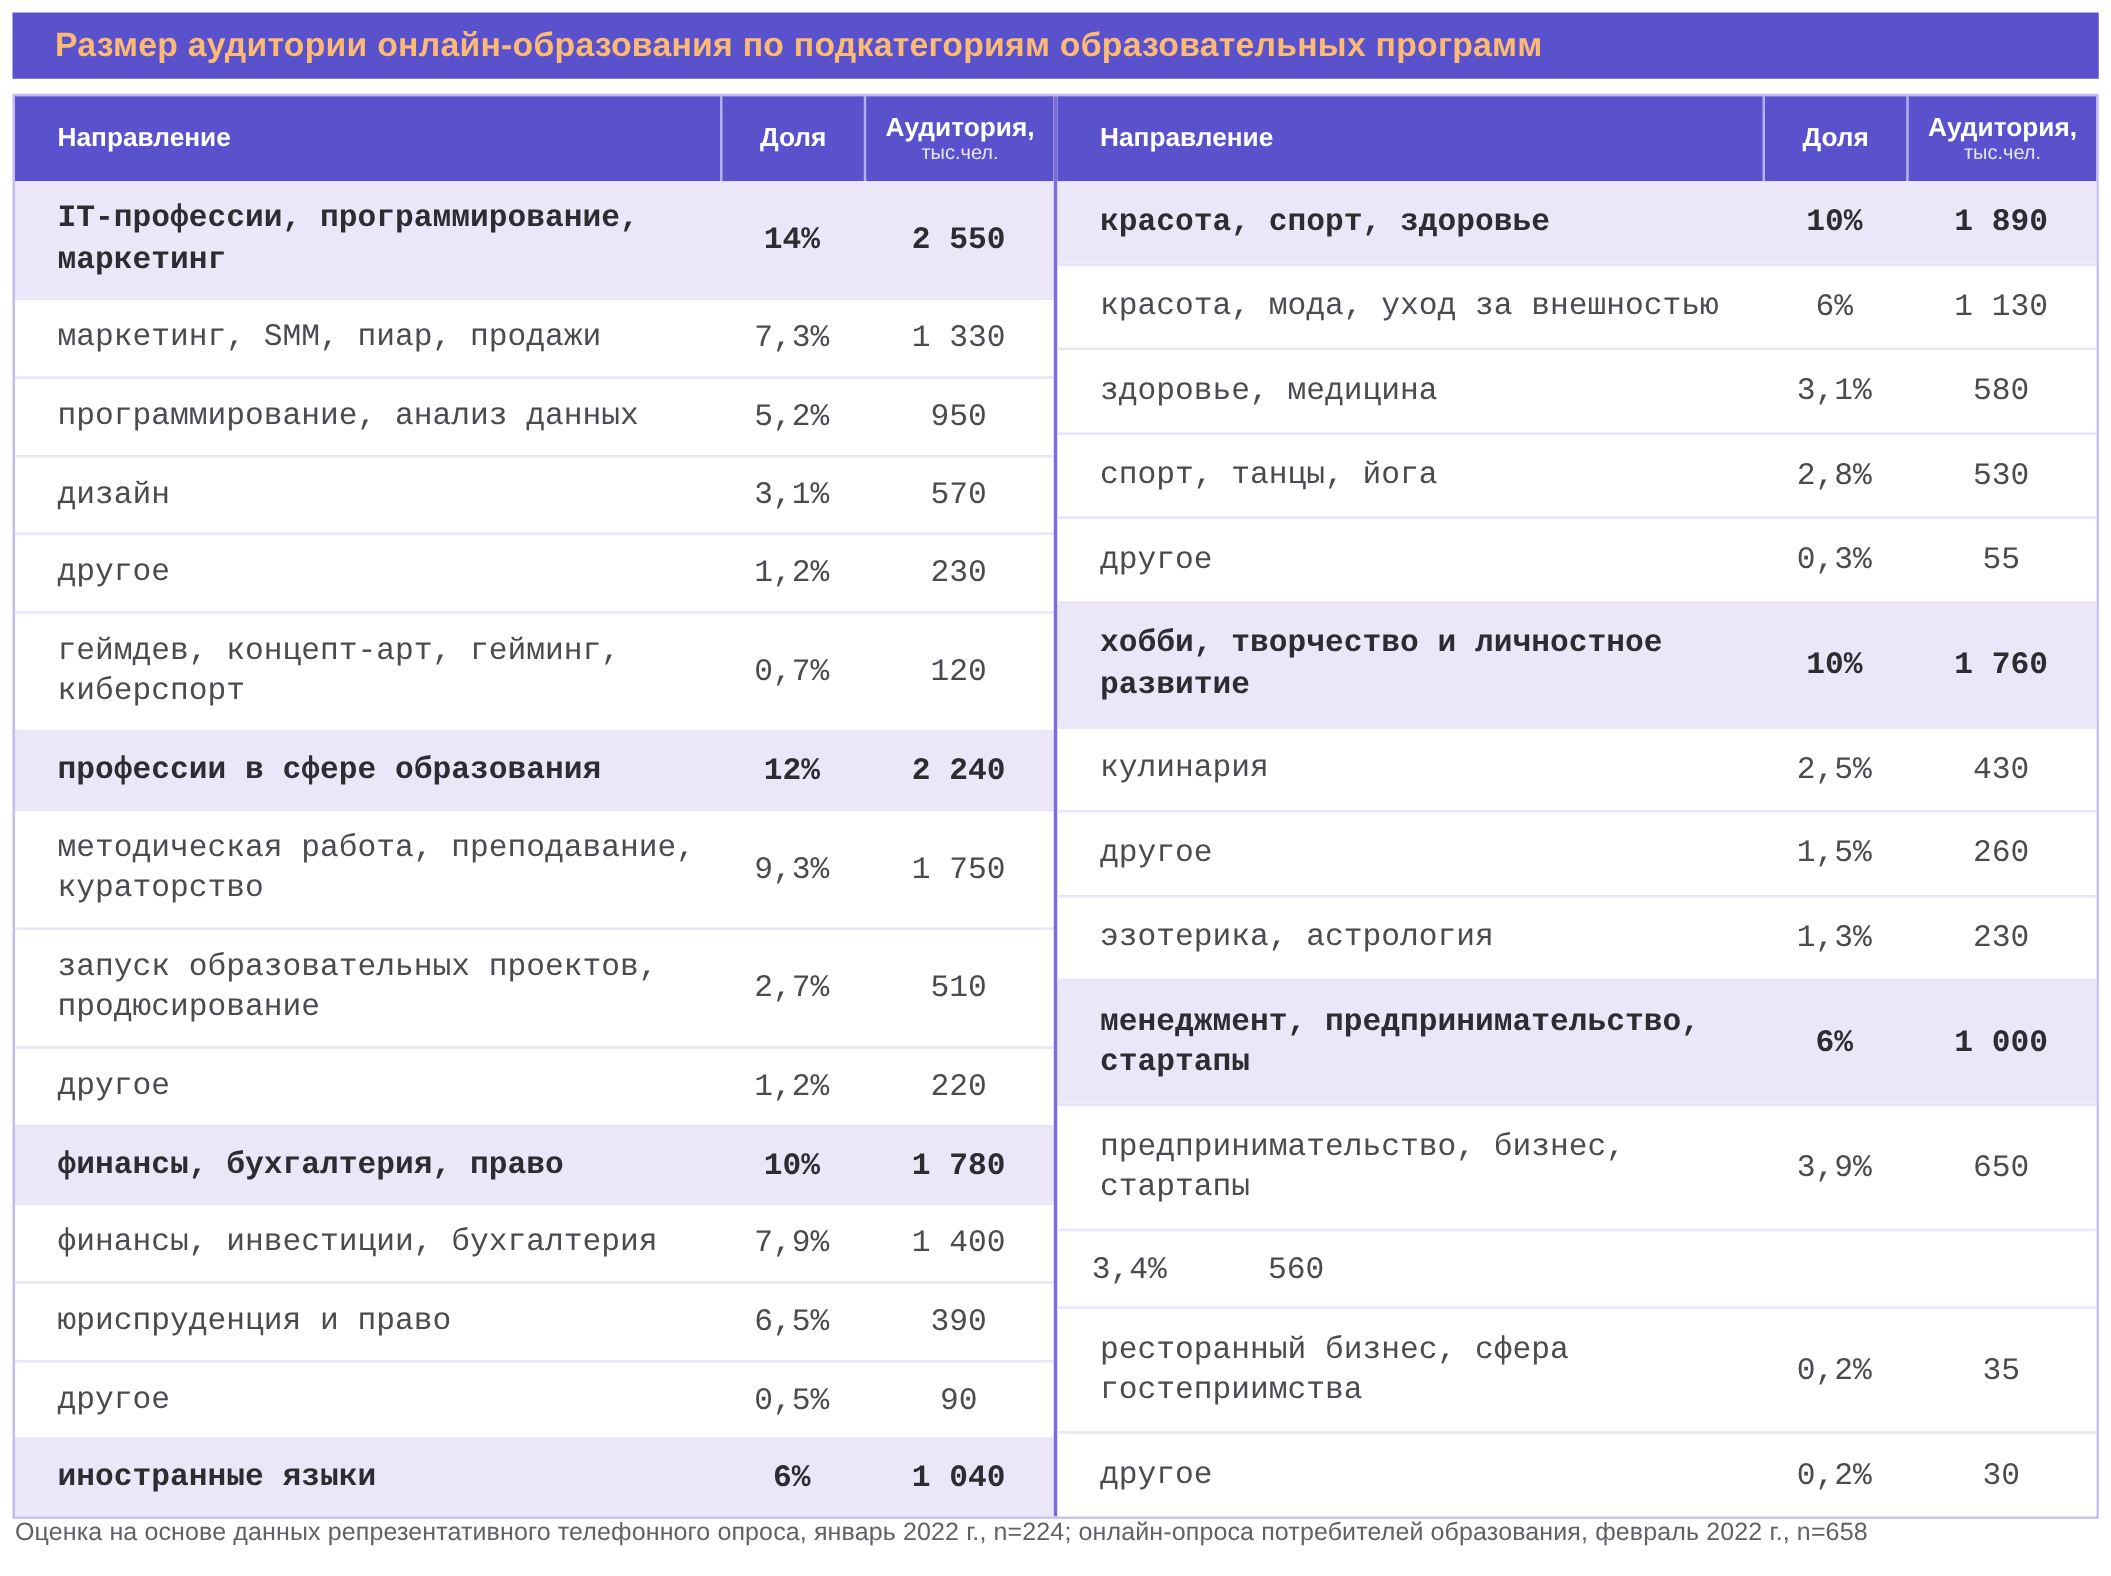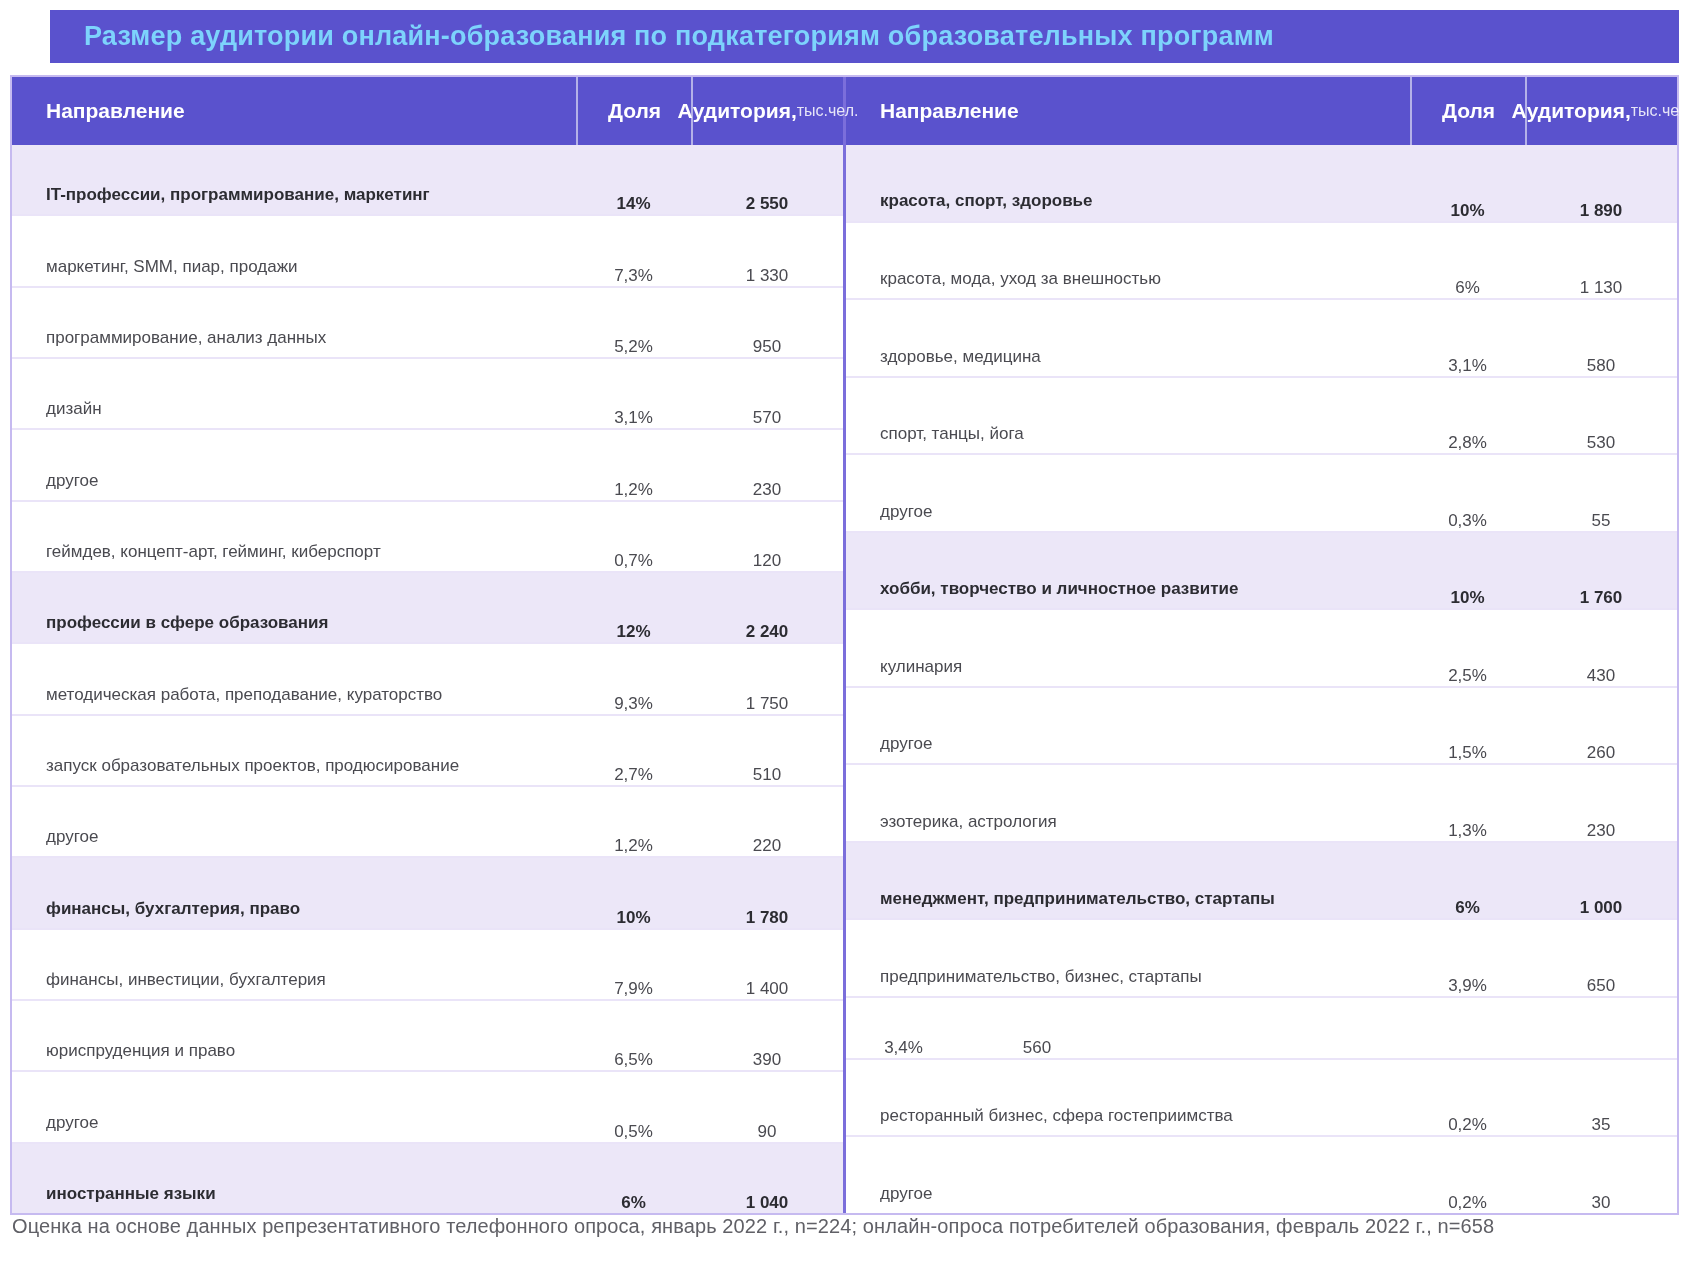--- a/index.html
+++ b/index.html
@@ -10,30 +10,29 @@
     background: #ffffff;
     font-family: "Liberation Sans", sans-serif;
     color: #4a4a50;
     overflow: hidden;
   }
   .page { padding: 10px 10px 0 10px; }
 
   
   .title-bar {
     background: #5a52cd;
-    color: #7dd3fc;
+    color: #fdba74;
     height: 53px;
     display: flex;
     align-items: center;
     padding: 0 34px;
     font-size: 27px;
     font-weight: bold;
     letter-spacing: 0.2px;
     margin-bottom: 7px;
-    margin-left: 40px;
   }
 
   
   .tables {
     display: flex;
     height: 1140px;
     border: 2px solid #c6baf0;
     margin-top: 12px;
   }
   .table {
@@ -56,34 +55,35 @@
     display: flex;
     align-items: center;
     justify-content: center;
     font-weight: bold;
     font-size: 21px;
   }
   .th.direction { flex: 1; justify-content: flex-start; padding-left: 34px; }
   .th.share { width: 115px; border-left: 2px solid rgba(255,255,255,0.55); }
   .th.audience {
     width: 152px;
-    flex-direction: row;
+    flex-direction: column;
     line-height: 1.1;
     border-left: 2px solid rgba(255,255,255,0.55);
   }
   .aud-sub { font-size: 16px; font-weight: normal; opacity: 0.85; }
 
   
   .row {
     display: flex;
-    align-items: flex-end;
+    align-items: center;
     flex: 1 1 auto;
     min-height: 62px;
-    font-size: 17px;
+    font-size: 25px;
     background: #ffffff;
+    font-family: Liberation Mono, monospace;
   }
   .row + .row { border-top: 2px solid #eae4f8; }
   .row.bold {
     background: #ece7f8;
     font-weight: bold;
     color: #2c2c32;
   }
   .cell.direction { flex: 1; padding: 8px 18px 8px 34px; line-height: 1.3; }
   .cell.share { width: 115px; text-align: center; }
   .cell.audience { width: 152px; text-align: center; }

